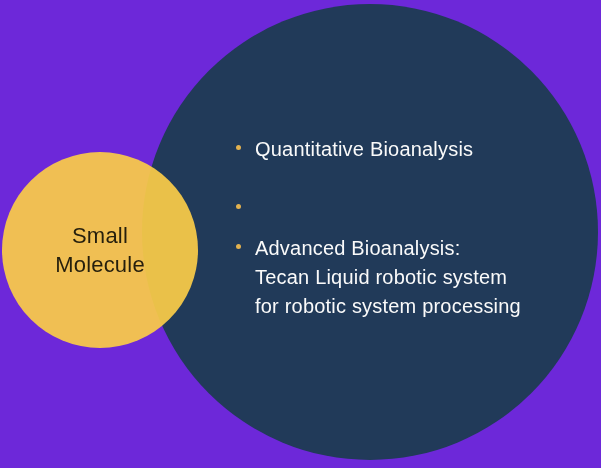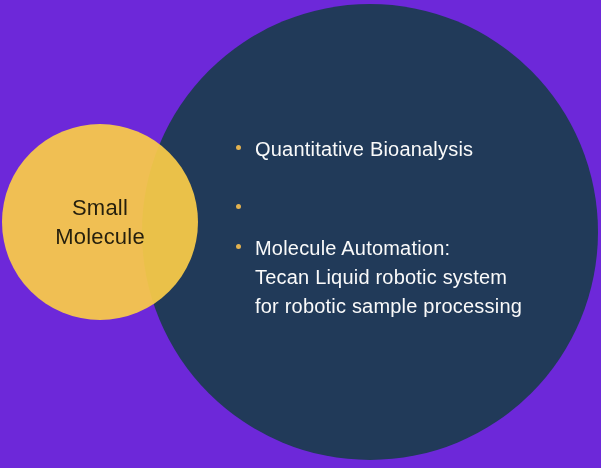--- a/index.html
+++ b/index.html
@@ -22,21 +22,21 @@
     top: 4px;
     width: 456px;
     height: 456px;
     border-radius: 50%;
     background: #213A59;
   }
   
   .small-circle {
     position: absolute;
     left: 2px;
-    top: 124px;
+    top: 152px;
     width: 196px;
     height: 196px;
     border-radius: 50%;
     background: rgba(250, 203, 72, 0.93);
     display: flex;
     align-items: center;
     justify-content: center;
   }
   .small-circle-label {
     width: 130px;
@@ -91,23 +91,23 @@
       <div class="bullet-lines">
         <div>Quantitative Bioanalysis</div>
       </div>
     </li>
     <li class="bullet-item">
       <span class="bullet-dot"></span>
     </li>
     <li class="bullet-item">
       <span class="bullet-dot"></span>
       <div class="bullet-lines">
-        <div>Molecule Automation:</div>
+        <div>Advanced Bioanalysis:</div>
         <div>Tecan Liquid robotic system</div>
-        <div>for robotic sample processing</div>
+        <div>for robotic system processing</div>
       </div>
     </li>
   </ul>
 
   <div class="small-circle">
     <div class="small-circle-label">Small Molecule</div>
   </div>
 
 </div>
 

